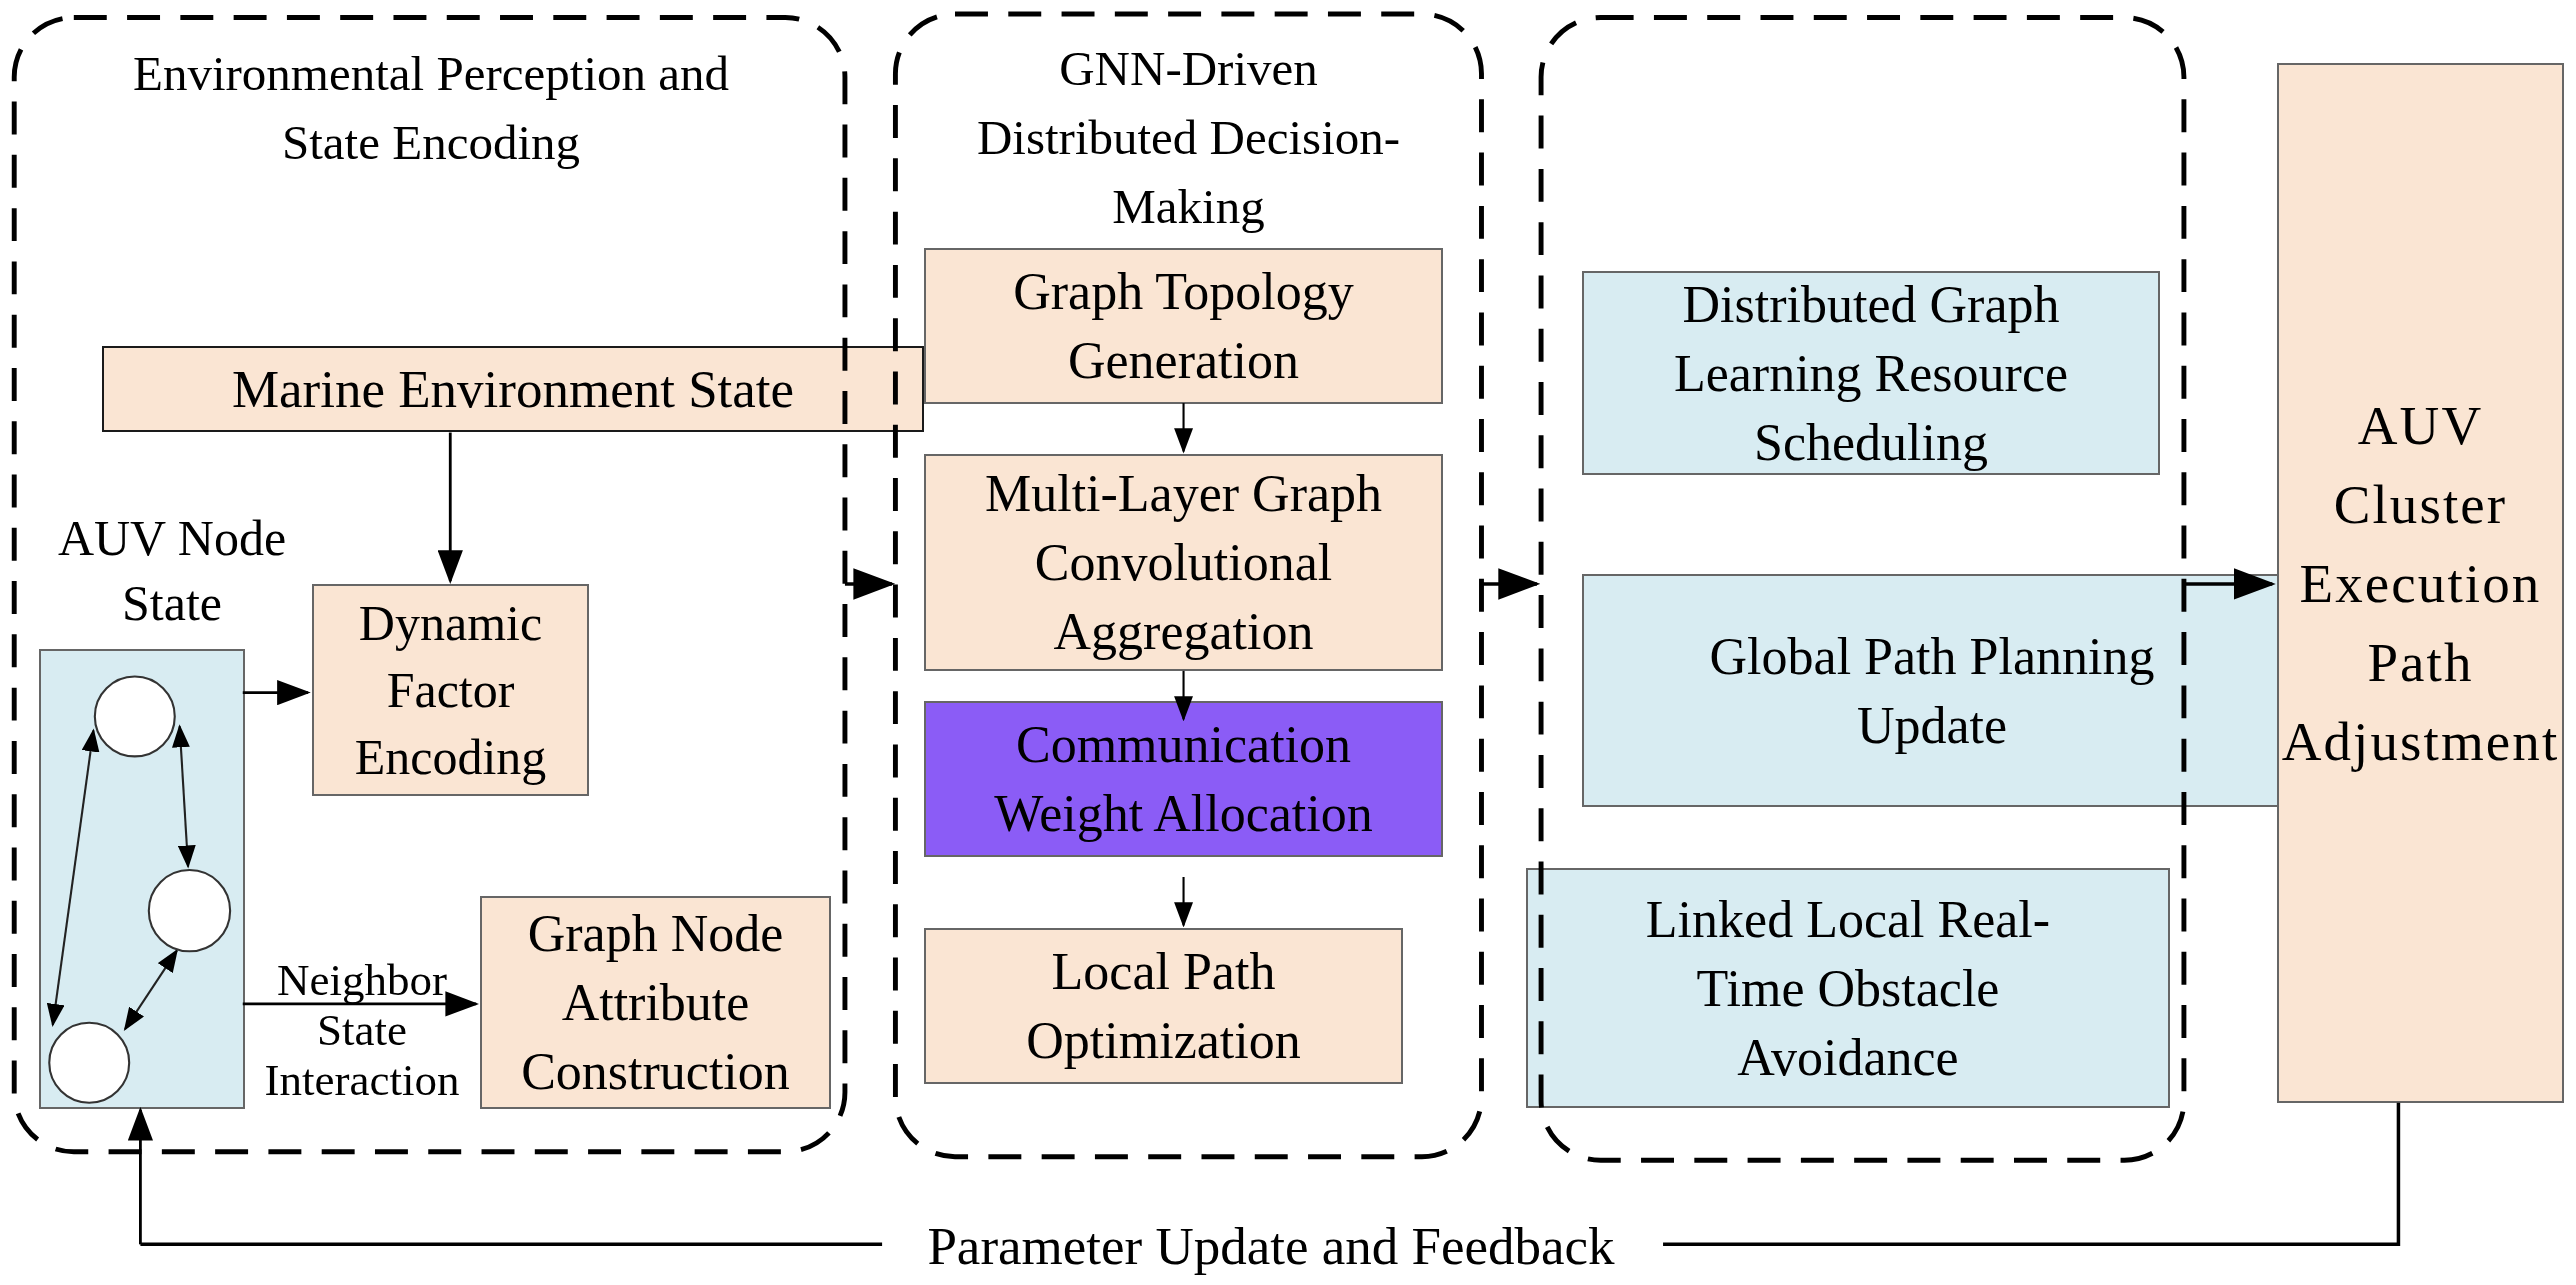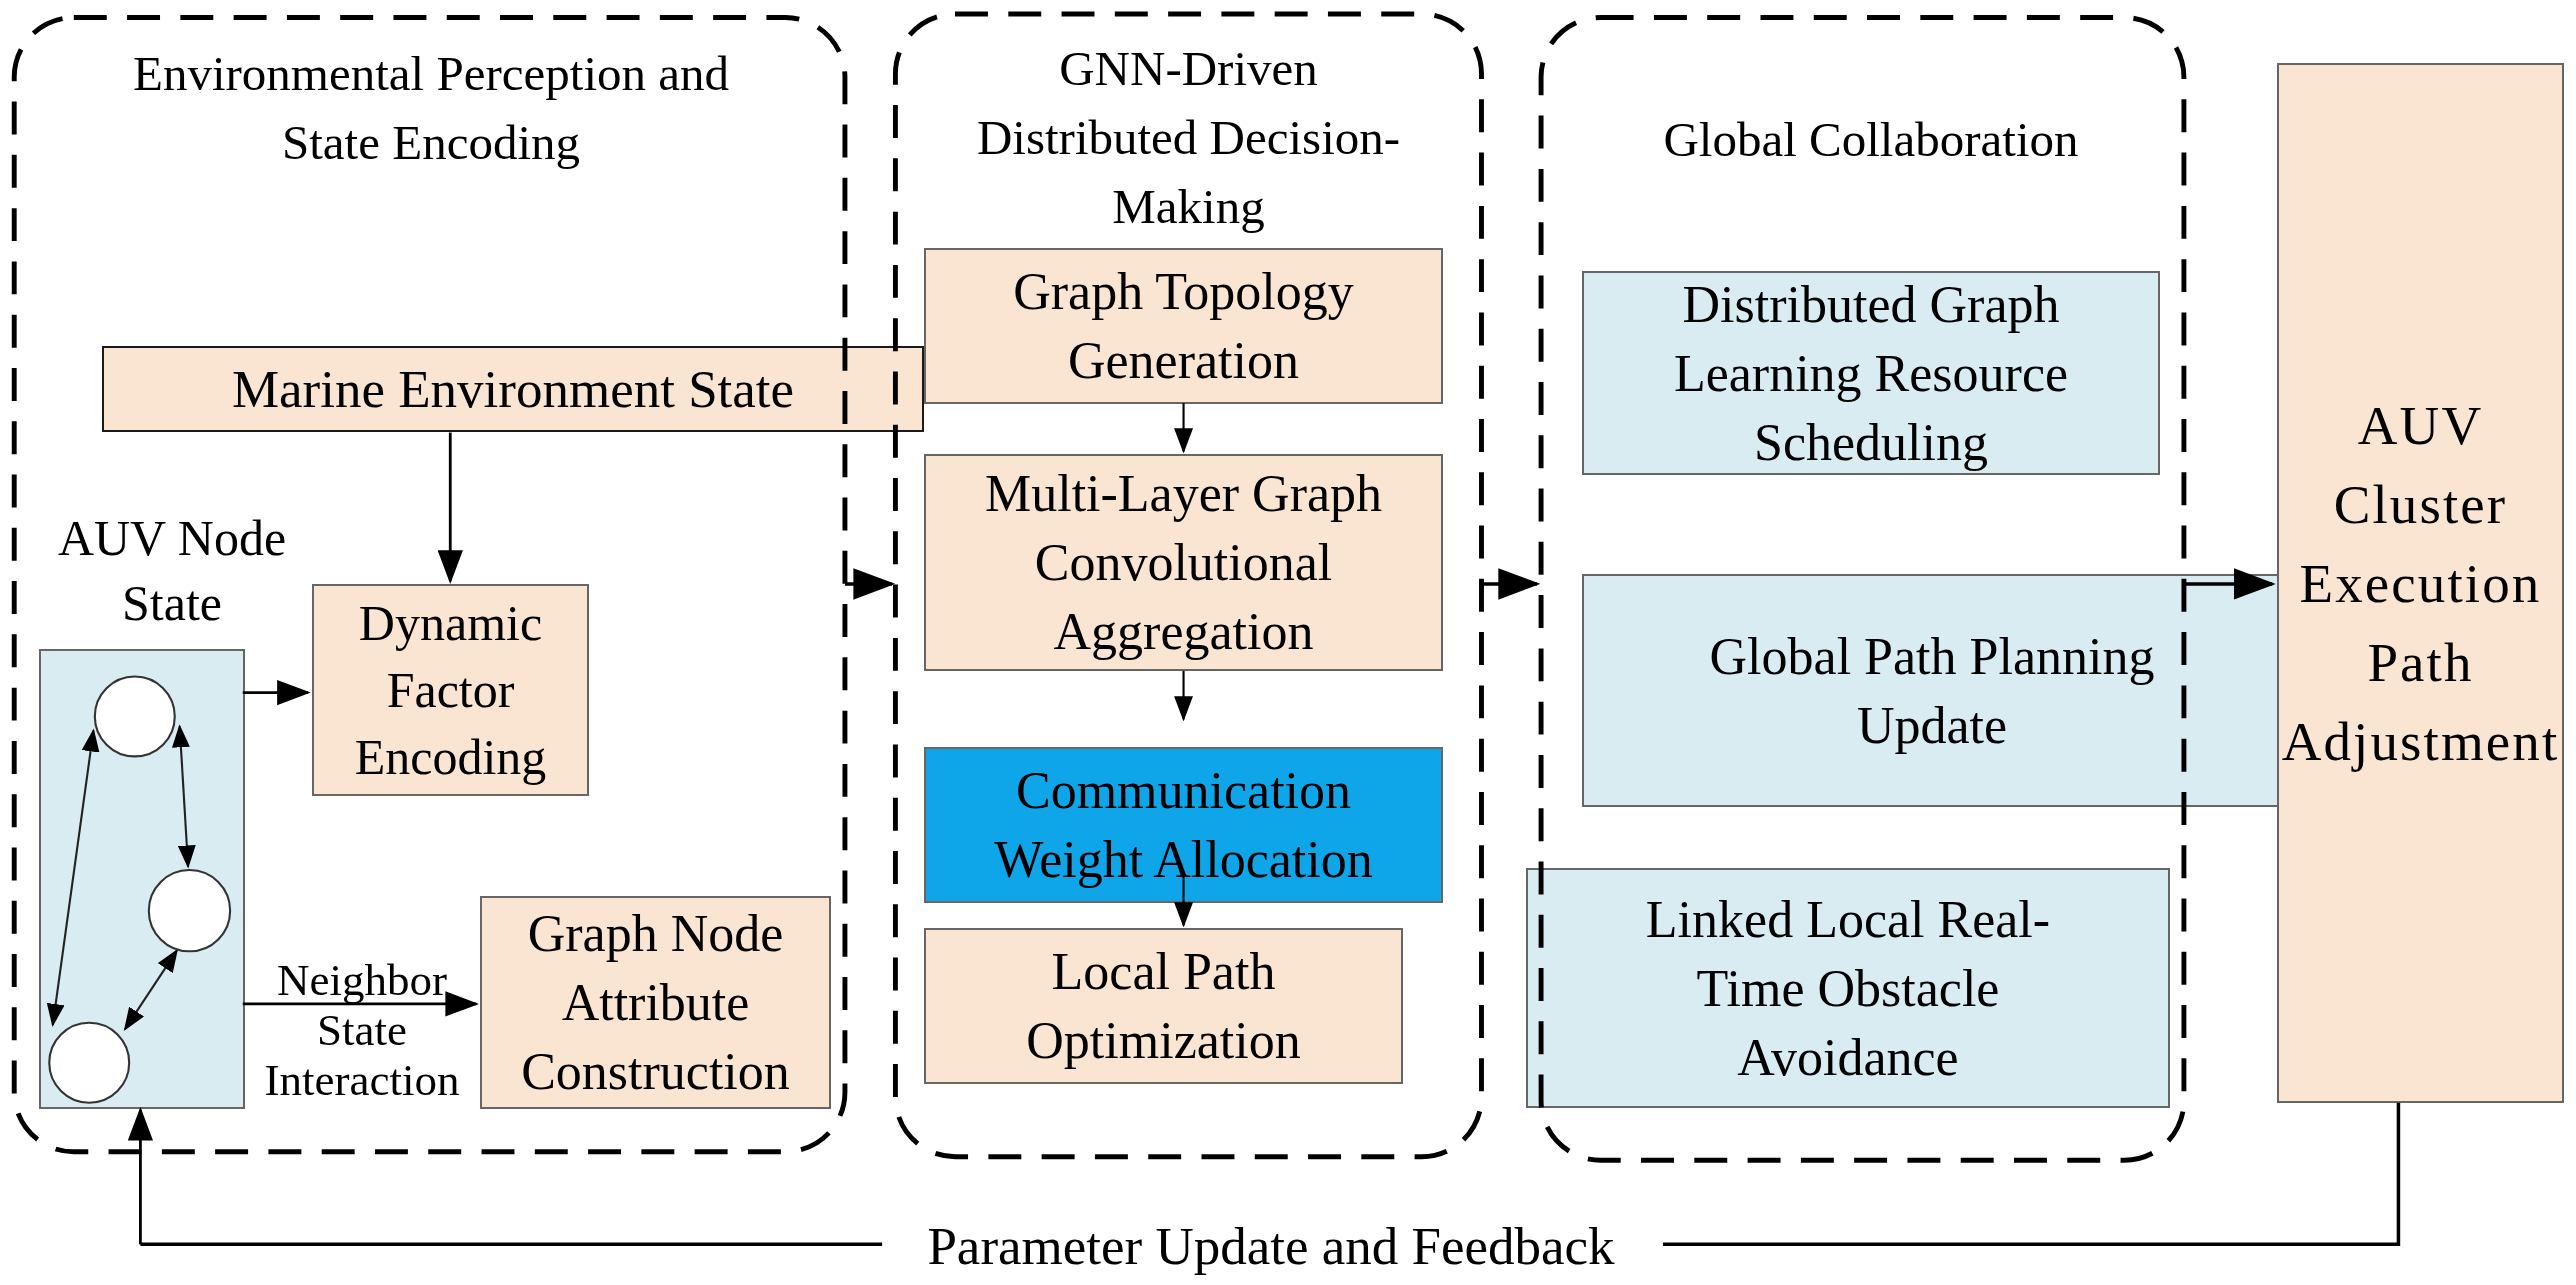--- a/index.html
+++ b/index.html
@@ -75,33 +75,30 @@
     <span>Multi-Layer Graph</span>
     <span>Convolutional</span>
     <span>Aggregation</span>
   </div>
 
   <div class="box peach f74" style="left: 924px; top: 248px; width: 519px; height: 156px; background-color: rgb(250, 229, 211);">
     <span>Graph Topology</span>
     <span>Generation</span>
   </div>
 
-  <div class="box peach f74" style="left: 924px; top: 747px; width: 519px; height: 156px; background-color: #0ea5e9;">
+  <div class="box peach f74" style="left: 924px; top: 701px; width: 519px; height: 156px; background-color: #8b5cf6;">
     <span>Communication</span>
     <span>Weight Allocation</span>
   </div>
 
   <div class="box peach f74" style="left: 924px; top: 928px; width: 479px; height: 156px; background-color: rgb(250, 229, 211);">
     <span>Local Path</span>
     <span>Optimization</span>
   </div>
 
-  <div class="ptitle" style="left:1582px;top:105px;width:578px;">
-    <span>Global Collaboration</span>
-  </div>
 
   <div class="box blue f74" style="left: 1582px; top: 271px; width: 578px; height: 204px; background-color: rgb(216, 236, 242);">
     <span>Distributed Graph</span>
     <span>Learning Resource</span>
     <span>Scheduling</span>
   </div>
 
   <div class="box blue f74" style="left: 1582px; top: 574px; width: 700px; height: 233px; background-color: rgb(216, 236, 242);">
     <span>Global Path Planning</span>
     <span>Update</span>

